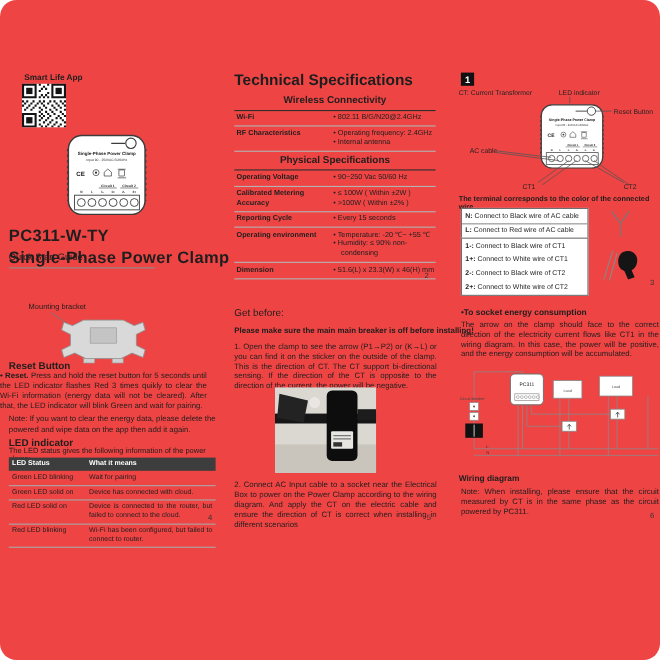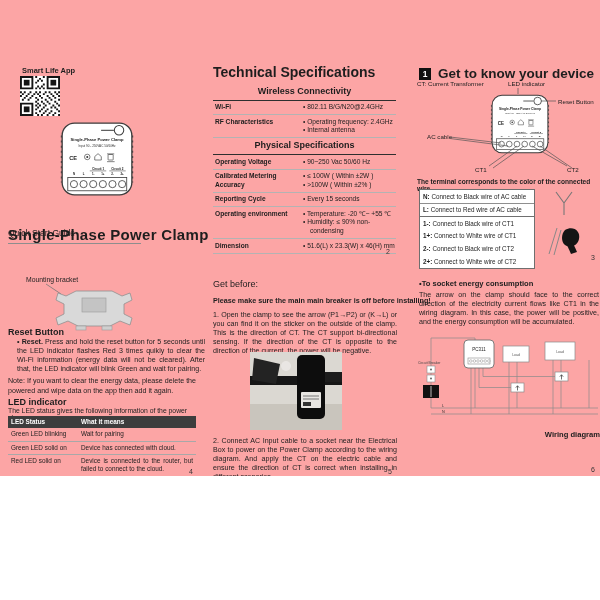--- a/index.html
+++ b/index.html
@@ -1,17 +1,17 @@
 <!DOCTYPE html>
 <html><head>
 <meta charset="utf-8">
 <style>
   html,body{margin:0;padding:0;background:#ffffff;}
-  .canvas{position:relative;width:600px;height:476px;background:#fca5a5;
-    font-family:"Liberation Sans",sans-serif;color:#1e1e1e;overflow:hidden;}
+  .canvas{position:relative;width:600px;height:600px;background:#ef4444;
+    font-family:"Liberation Sans",sans-serif;color:#1e1e1e;overflow:hidden;border-radius:15px;}
   .page{position:absolute;inset:0;}
   .abs{position:absolute;}
   svg{display:block;font-family:"Liberation Sans",sans-serif;}
   
   .t-model{font-size:15px;font-weight:bold;letter-spacing:.3px;}
   .t-big{font-size:13.5px;font-weight:bold;}
   .t-head9{font-size:9px;font-weight:bold;}
   .t-body{font-size:7.1px;line-height:1.26;text-align:justify;}
   .t-bold{font-weight:bold;}
   .pnum{font-size:7px;color:#333;}
@@ -102,20 +102,21 @@
           <circle cx="26.9" cy="63.5" r="3.5" fill="#fff" stroke="#3c3c3c" stroke-width="0.8"></circle>
           <circle cx="36.3" cy="63.5" r="3.5" fill="#fff" stroke="#3c3c3c" stroke-width="0.8"></circle>
           <circle cx="45.7" cy="63.5" r="3.5" fill="#fff" stroke="#3c3c3c" stroke-width="0.8"></circle>
           <circle cx="55.1" cy="63.5" r="3.5" fill="#fff" stroke="#3c3c3c" stroke-width="0.8"></circle>
           <circle cx="64.5" cy="63.5" r="3.5" fill="#fff" stroke="#3c3c3c" stroke-width="0.8"></circle>
         </g>
       </symbol>
       <use href="#devsym" width="80" height="78"></use>
     </svg>
 
+    <div class="abs t-model" style="left:8px;top:206px">PC311-W-TY</div>
     <div class="abs t-model" style="left:8px;top:226px">Single-Phase Power Clamp</div>
     <div class="abs rule" style="left:8px;top:243px;width:133px"></div>
     <div class="abs" style="left:8px;top:228px;font-size:8.5px">Quick Start Guide</div>
   </div>
 
   <div class="page">
     <div class="abs spec" style="left:213px;top:84px">
       <div class="spec-sec">Wireless Connectivity</div>
       <div class="spec-row">
         <div class="spec-label">Wi-Fi</div>
@@ -166,21 +167,20 @@
     </div>
 
     <div class="abs" style="left:213px;top:64px;font-size:14px;font-weight:bold">Technical Specifications</div>
 
     <div class="abs pnum" style="left:386px;top:248px">2</div>
   </div>
 
   <div class="page">
     <div class="abs hdr3" style="left:419px;top:66px">
       <span class="badge1">1</span>
-      <span class="t-big">Get to know your device</span>
     </div>
 
     <svg class="abs" style="left:417px;top:80px" width="183" height="96" viewBox="0 0 183 96">
       <text x="0" y="6" font-size="6.2" fill="#222">CT: Current Transformer</text>
       <text x="91" y="6" font-size="6.2" fill="#222">LED indicator</text>
       <line x1="101" y1="8" x2="101" y2="14" stroke="#555" stroke-width="0.7"></line>
       <use href="#devsym" x="70" y="12" width="66" height="64"></use>
       <line x1="139" y1="21" x2="124" y2="21" stroke="#555" stroke-width="0.7"></line>
       <text x="141" y="23.5" font-size="6.2" fill="#222">Reset Button</text>
       <text x="10" y="59" font-size="6.2" fill="#222">AC cable</text>
@@ -246,21 +246,21 @@
       <line x1="2" y1="1" x2="17" y2="11" stroke="#777" stroke-width="0.8"></line>
     </svg>
     <svg class="abs" style="left:52px;top:288px" width="84" height="44" viewBox="0 0 84 44">
       <path d="M14 8 L24 3 L60 3 L70 8 L78 5 L80 12 L72 16 L72 26 L80 30 L78 37 L68 33 L58 38 L26 38 L16 33 L6 37 L4 30 L12 26 L12 16 L4 12 L6 5 Z" fill="#d9d9d9" stroke="#909090" stroke-width="0.8"></path>
       <rect x="30" y="10" width="24" height="14" fill="#c4c4c4" stroke="#9a9a9a" stroke-width="0.6"></rect>
       <rect x="24" y="38" width="10" height="4" fill="#cfcfcf" stroke="#9a9a9a" stroke-width="0.6"></rect>
       <rect x="50" y="38" width="10" height="4" fill="#cfcfcf" stroke="#9a9a9a" stroke-width="0.6"></rect>
     </svg>
 
     <div class="abs t-head9" style="left:8px;top:327px">Reset Button</div>
-    <div class="abs t-body" style="left:17px;top:338px;width:188px">
+    <div class="abs t-body" style="left:0;top:338px;width:188px">
       <span class="t-bold">• Reset.</span><span> Press and hold the reset button for 5 seconds until the LED indicator flashes Red 3 times quikly to clear the Wi-Fi information (energy data will not be cleared). After that, the LED indicator will blink Green and wait for pairing.</span>
     </div>
     <div class="abs t-body" style="left:8px;top:376px;width:188px;line-height:1.45">Note: If you want to clear the energy data, please delete the powered and wipe data on the app then add it again.</div>
 
     <div class="abs t-head9" style="left:8px;top:397px">LED indicator</div>
     <div class="abs" style="left:8px;top:407px;width:190px;font-size:6.8px">The LED status gives the following information of the power clamp:</div>
 
     <div class="abs ledt" style="left:8px;top:416px">
       <div class="ledt-head">
         <div class="ledt-c1">LED Status</div>
@@ -368,18 +368,19 @@
         <path d="M100.5 60.5 V56 M98.8 57.7 L100.5 55.7 L102.2 57.7" stroke="#333" stroke-width="0.7" fill="none"></path>
       </g>
       <g>
         <rect x="138" y="42" width="13" height="9" fill="#fff" stroke="#8a8a8a" stroke-width="0.7"></rect>
         <path d="M144.5 49.5 V45 M142.8 46.7 L144.5 44.7 L146.2 46.7" stroke="#333" stroke-width="0.7" fill="none"></path>
       </g>
       <text x="25" y="77" font-size="3.8" fill="#333">L</text>
       <text x="25" y="83" font-size="3.8" fill="#333">N</text>
     </svg>
 
-    <div class="abs t-bold" style="left:417px;top:430px;width:183px;text-align:right;font-size:7.6px">Wiring diagram</div>
+    <div class="abs t-bold" style="left:417px;top:430px;width:183px;text-align:left;font-size:7.6px">Wiring diagram</div>
+    <div class="abs t-body" style="left:419px;top:443px;width:180px">Note: When installing, please ensure that the circuit measured by CT is in the same phase as the circuit powered by PC311.</div>
 
     <div class="abs pnum" style="left:591px;top:466px">6</div>
   </div>
 
 </div>
 
 </body></html>

